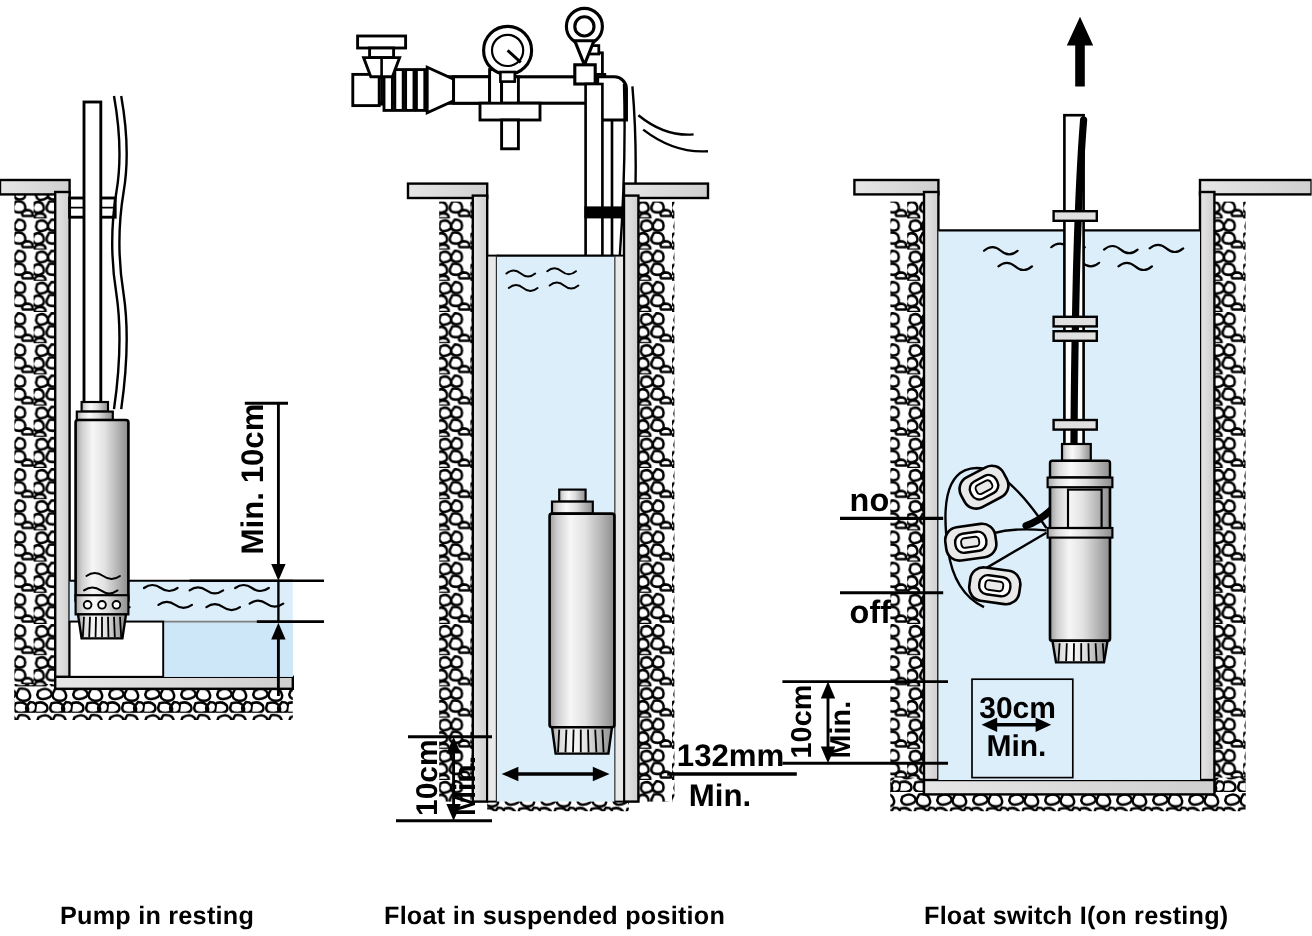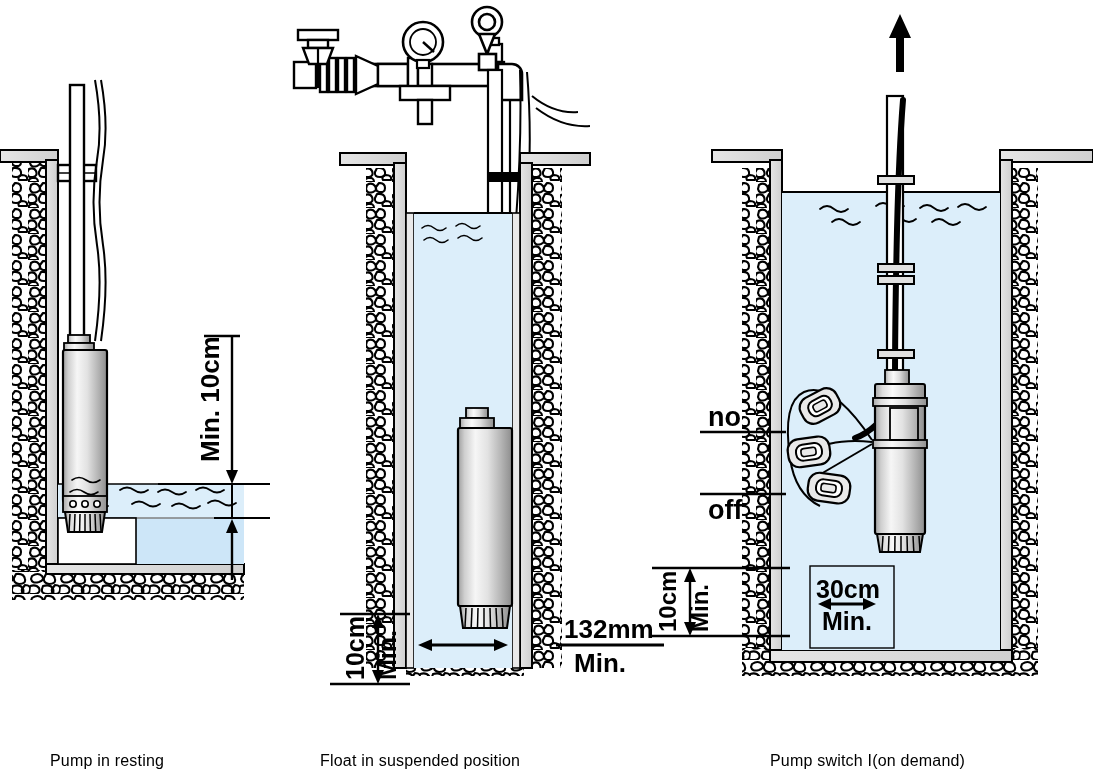--- a/index.html
+++ b/index.html
@@ -1,20 +1,20 @@
 <!DOCTYPE html>
 <html><head>
 <meta charset="utf-8">
 <style>
   html,body{margin:0;padding:0;background:#fff;}
   body{width:1093px;height:780px;position:relative;
        font-family:"Liberation Sans", sans-serif;color:#000;overflow:hidden;}
   #stage{position:absolute;inset:0;width:1093px;height:780px;}
   svg{display:block;}
-  .cap{position:absolute;font-weight:normal;font-size:16px;letter-spacing:.2px;white-space:nowrap;}
+  .cap{position:absolute;font-weight:bold;font-size:21px;letter-spacing:.2px;white-space:nowrap;}
   #cap1{left:50px;  top:752px;}
   #cap2{left:320px; top:752px;}
   #cap3{left:770px; top:752px;}
   .lbl{font-family:"Liberation Sans", sans-serif;font-weight:bold;fill:#000;}
 </style>
 </head>
 <body>
 
 <div id="stage">
 <svg width="1093" height="780" viewBox="0 0 1093 780">
@@ -423,13 +423,13 @@
       <path d="M876 604 l-13 -6 v12 z" fill="#000"></path>
       <text class="lbl" x="816" y="598" font-size="25">30cm</text>
       <text class="lbl" x="822" y="630" font-size="25">Min.</text>
     </g>
   </g>
 </svg>
 </div>
 
 <div class="cap" id="cap1">Pump in resting</div>
 <div class="cap" id="cap2">Float in suspended position</div>
-<div class="cap" id="cap3">Pump switch I(on demand)</div>
+<div class="cap" id="cap3">Float switch I(on resting)</div>
 
 </body></html>

